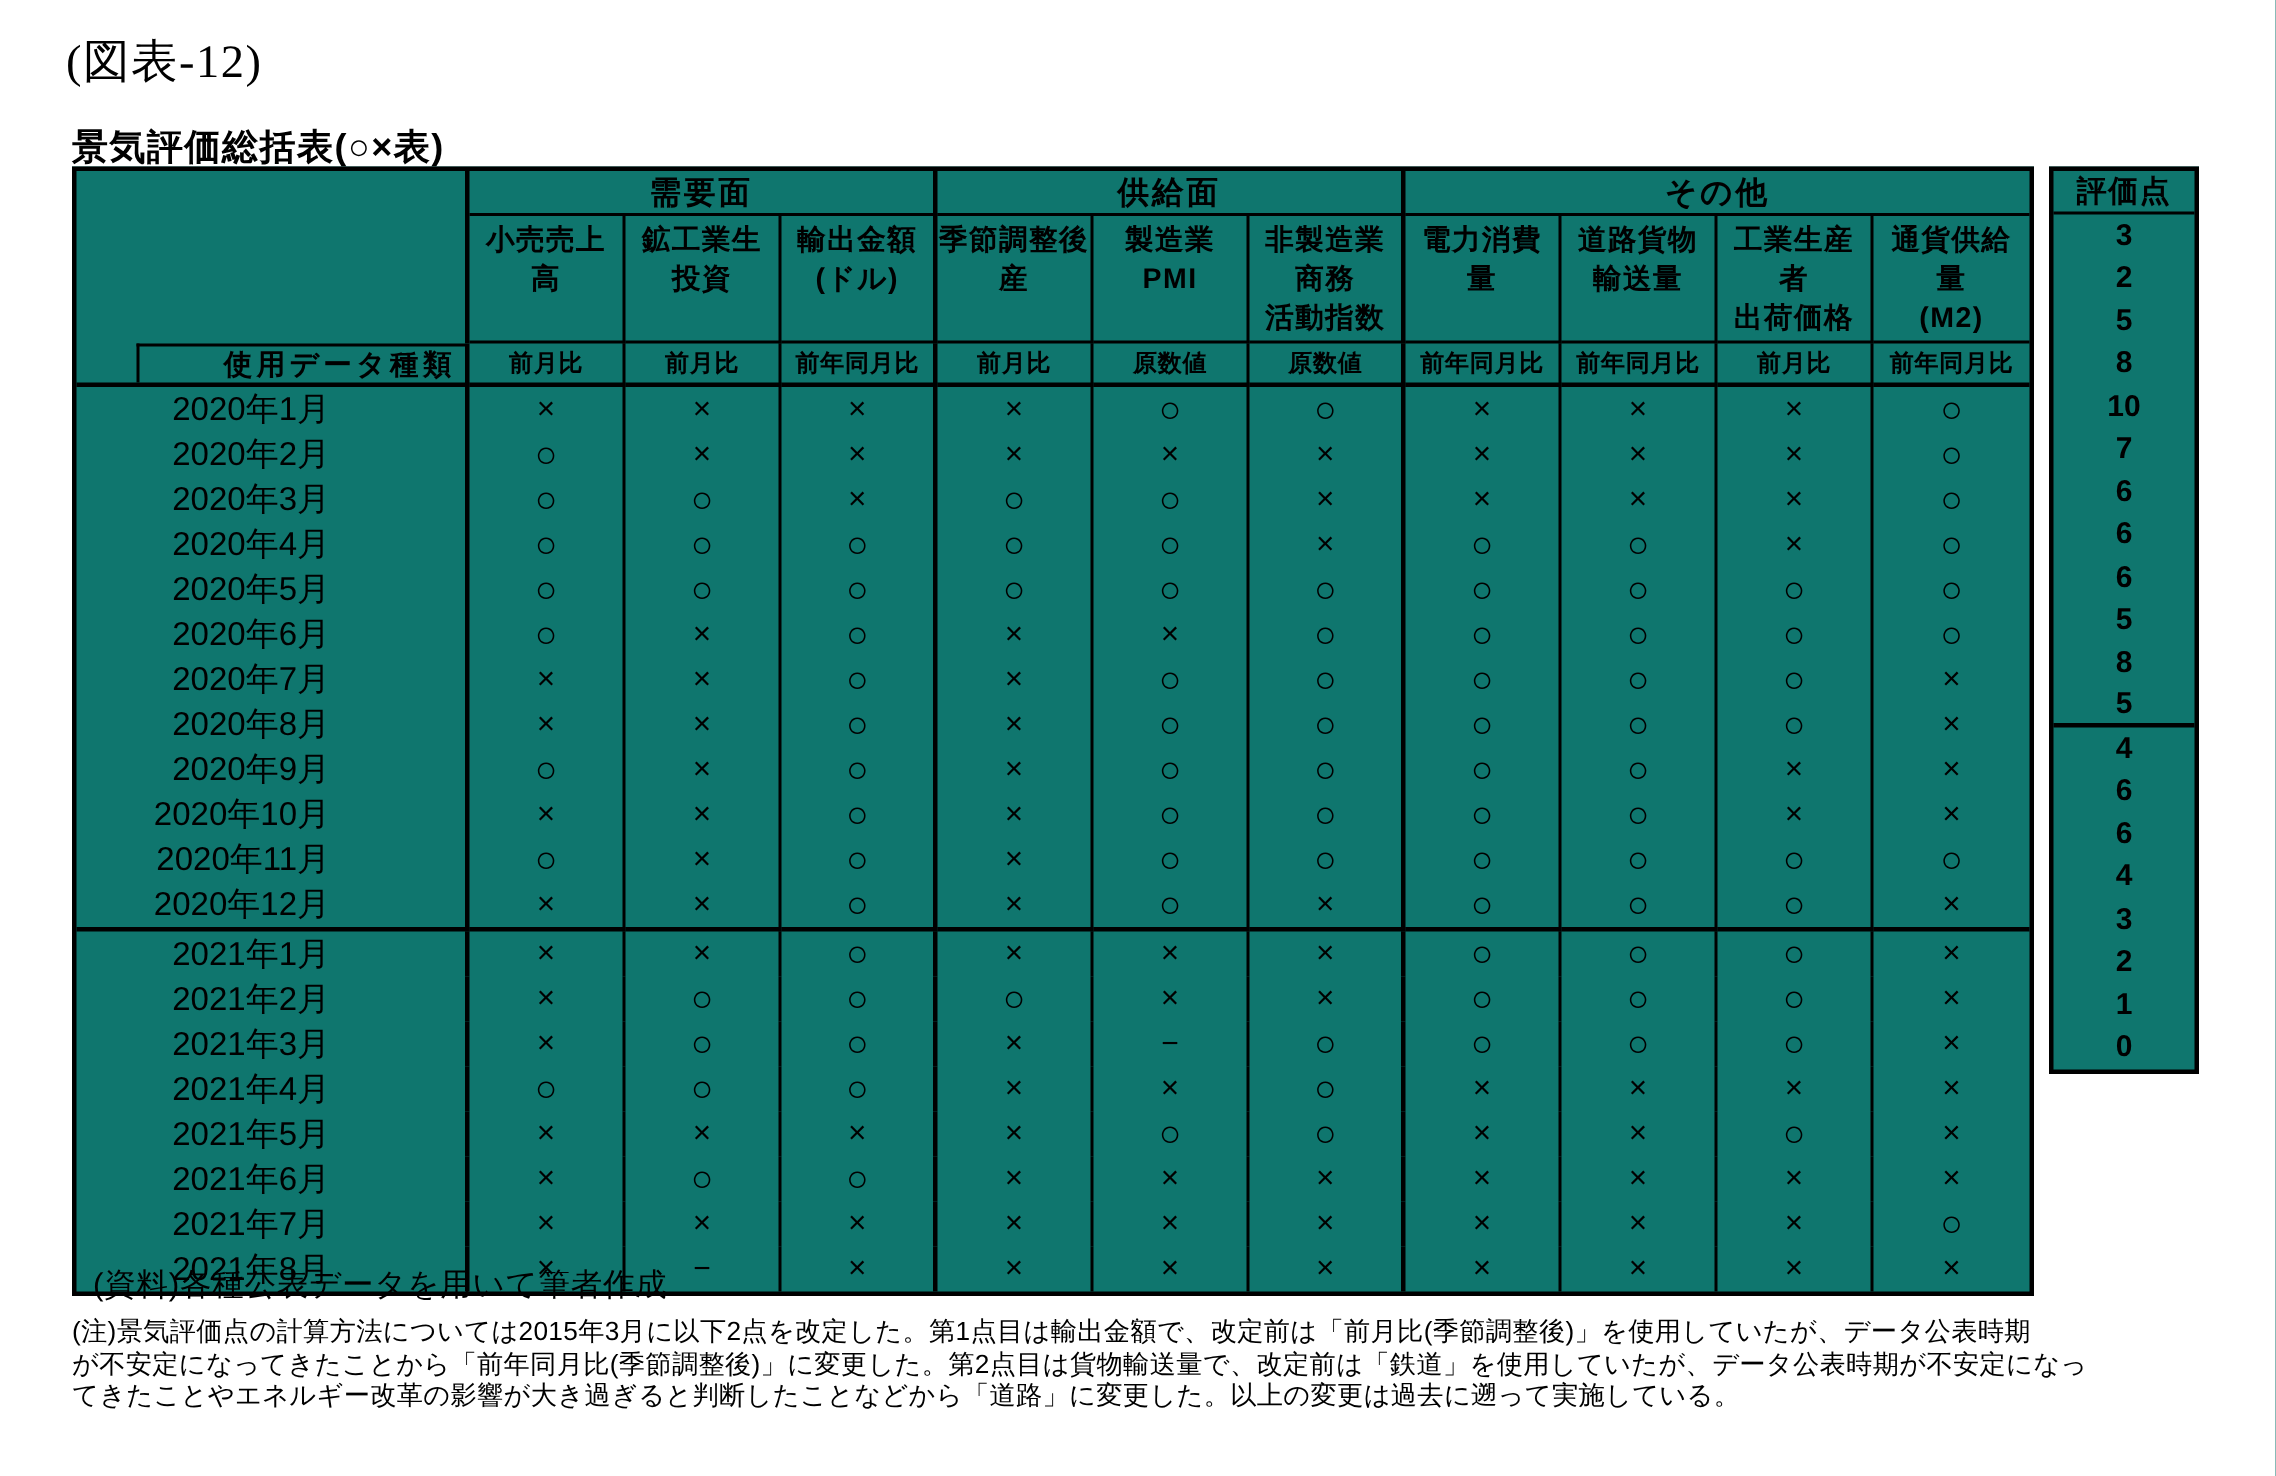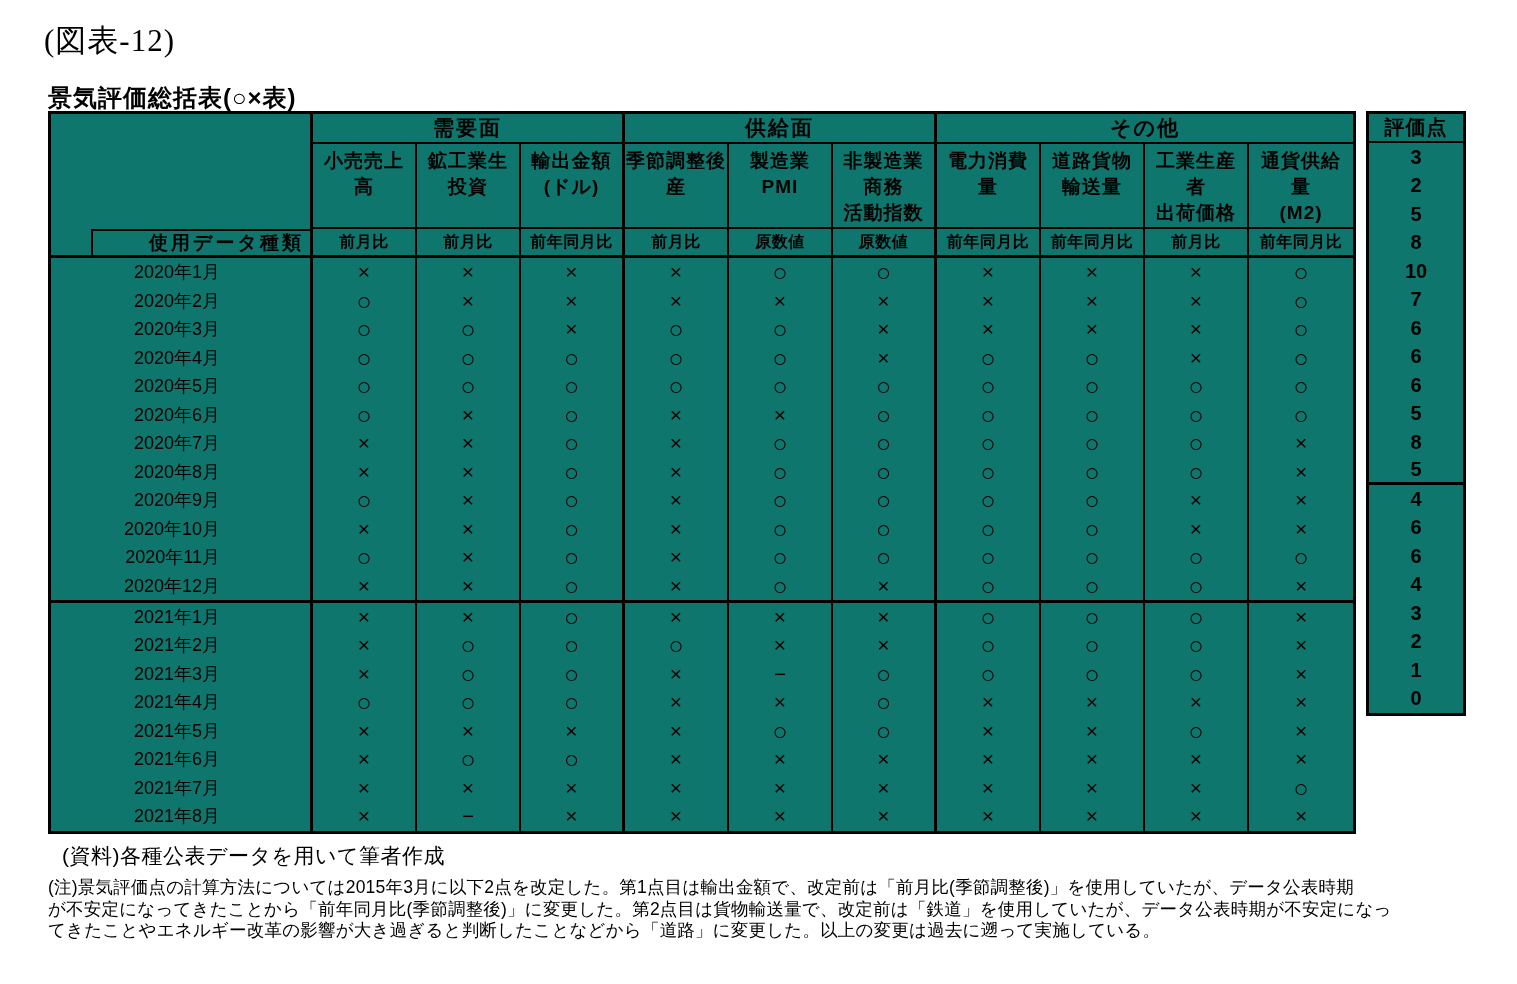--- a/index.html
+++ b/index.html
@@ -36,21 +36,21 @@
   }
   td.dtype{height:29px;text-align:center;font-size:16px;font-weight:bold;letter-spacing:0.5px;}
   td.label-cell{height:29px;position:relative;}
   .dtype-box{
     position:absolute;left:40px;right:0;top:0;bottom:0;
     border-left:2px solid #000;border-top:2px solid #000;
     display:flex;align-items:center;justify-content:flex-end;
     font-size:19px;font-weight:bold;letter-spacing:3px;padding-right:6px;
   }
   
-  td.month{height:28.5px;text-align:right;padding-right:90px;font-size:18px;}
+  td.month{height:28.5px;text-align:right;padding-right:90px;font-size:22px;}
   td.mark{height:28.5px;text-align:center;line-height:28px;}
   td.mark.o{font-size:25px;}
   td.mark.x{font-size:21px;}
   td.mark.d{font-size:20px;}
   
   td.score-head{height:26px;text-align:center;font-size:20px;font-weight:bold;letter-spacing:1px;}
   td.score-sub{
     height:116px;text-align:center;vertical-align:top;padding-top:3px;
     font-size:20px;font-weight:bold;line-height:25px;white-space:pre-line;letter-spacing:1px;
   }

